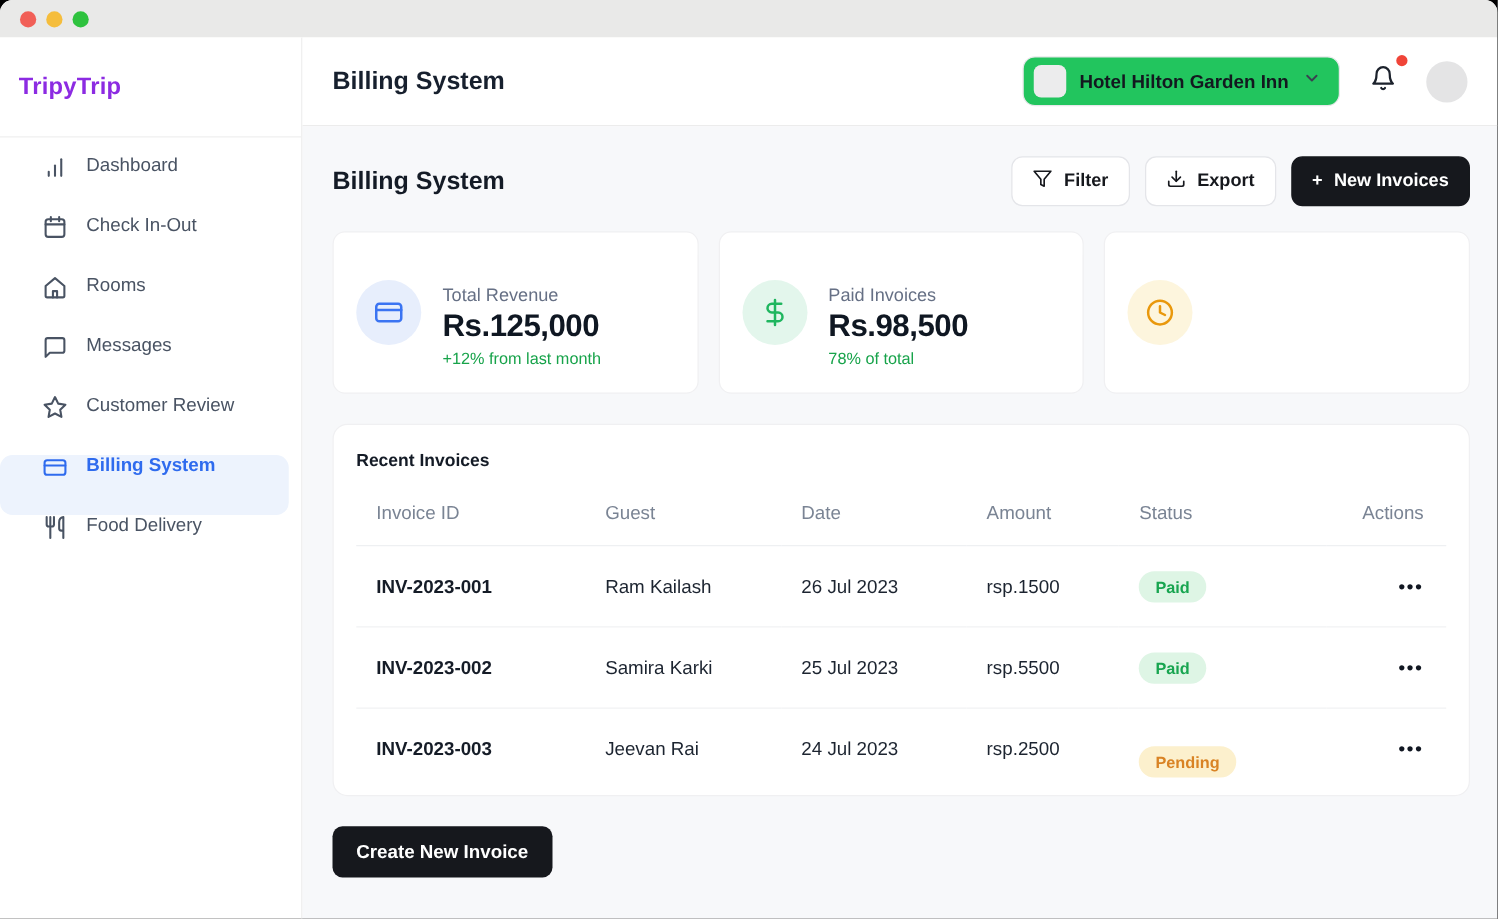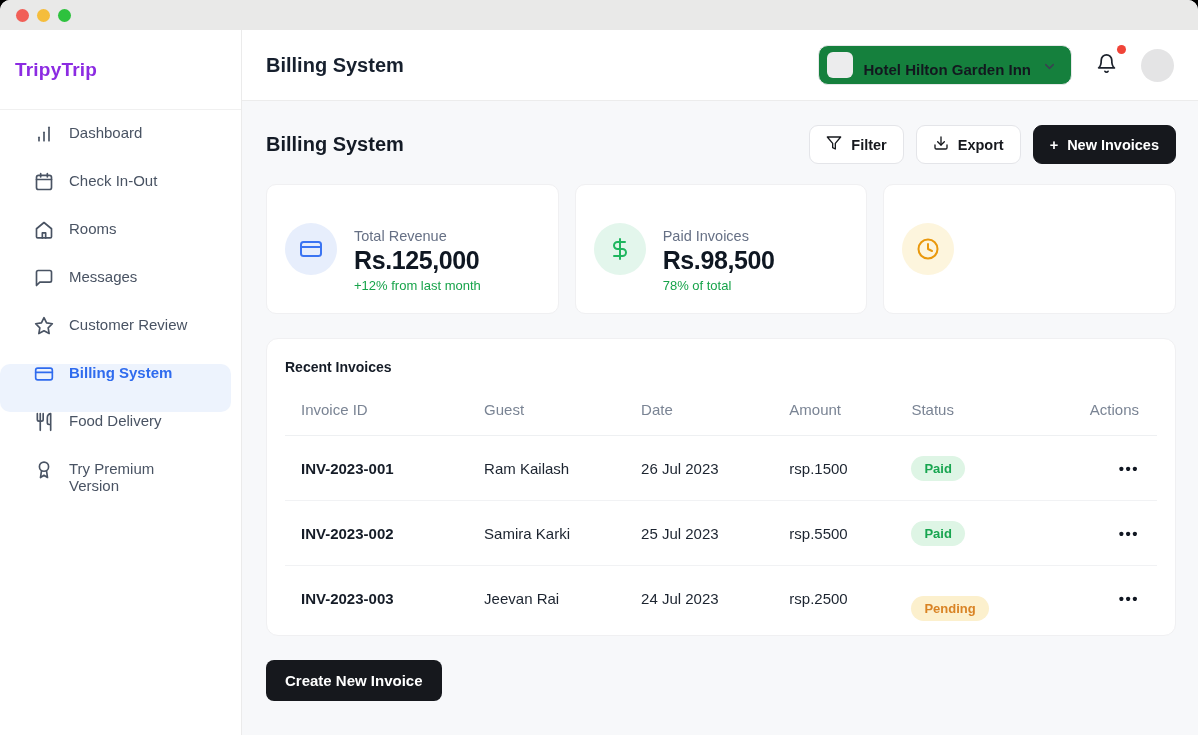--- a/index.html
+++ b/index.html
@@ -22,21 +22,21 @@
   .nav { padding:14px 0; }
   .nav-item { height:48px; display:flex; gap:15px; padding:0 34px; color:#495363; font-size:15px; cursor:pointer; }
   .nav-item svg { width:20px; height:20px; flex:0 0 20px; }
   .nav-item.active { background:#edf3fd; color:#2f6bee; border-radius:10px; margin-right:10px; font-weight:600; }
 
   
   .main { flex:1; display:flex; flex-direction:column; min-width:0; }
   .topbar { flex:0 0 71px; background:#fff; border-bottom:1px solid #ececec; display:flex; align-items:center; padding:0 24px; }
   .topbar-title { font-size:20px; font-weight:700; color:#17202e; }
   .topbar-right { margin-left:auto; display:flex; align-items:center; gap:24px; }
-  .hotel-select { display:flex; align-items:flex-end; gap:11px; background:#15803d; border:1px solid #e7e8ea; border-radius:10px; padding:6px 14px 6px 8px; cursor:pointer; }
+  .hotel-select { display:flex; align-items:center; gap:11px; background:#22c55e; border:1px solid #e7e8ea; border-radius:10px; padding:6px 14px 6px 8px; cursor:pointer; }
   .hotel-thumb { width:26px; height:26px; border-radius:6px; background:#ececed; }
   .hotel-name { font-size:15px; font-weight:600; color:#13181f; }
   .hotel-select svg { width:15px; height:15px; color:#3a4150; }
   .bell-wrap { position:relative; cursor:pointer; color:#1c222c; }
   .bell-wrap svg { width:21px; height:21px; }
   .notif-dot { position:absolute; top:-8px; right:-9px; width:9px; height:9px; border-radius:50%; background:#f04438; }
   .avatar { width:33px; height:33px; border-radius:50%; background:#e4e4e5; cursor:pointer; }
 
   
   .content { flex:1; background:#f7f8fa; padding:22px 22px 0 24px; overflow:hidden; }
@@ -147,27 +147,20 @@
 
         <div class="nav-item">
           <span><svg viewBox="0 0 24 24" fill="none" stroke="currentColor" stroke-width="2" stroke-linecap="round" stroke-linejoin="round">
                 <path d="M4 2v7a2 2 0 0 0 2 2h3a2 2 0 0 0 2-2V2"></path>
                 <path d="M7.5 2v20"></path>
                 <path d="M20 15V2a5 5 0 0 0-4 4.9V13a2 2 0 0 0 2 2h2zm0 0v7"></path>
               </svg></span>
           <span>Food Delivery</span>
         </div>
 
-        <div class="nav-item">
-          <span><svg viewBox="0 0 24 24" fill="none" stroke="currentColor" stroke-width="2" stroke-linecap="round" stroke-linejoin="round">
-                <circle cx="12" cy="8" r="5.5"></circle>
-                <path d="M15 12.9 16.2 21 12 18.4 7.8 21 9 12.9"></path>
-              </svg></span>
-          <span>Try Premium Version</span>
-        </div>
 
       </nav>
     </aside>
 
     <div class="main">
 
       <header class="topbar">
         <span class="topbar-title">Billing System</span>
         <div class="topbar-right">
           <div class="hotel-select">

